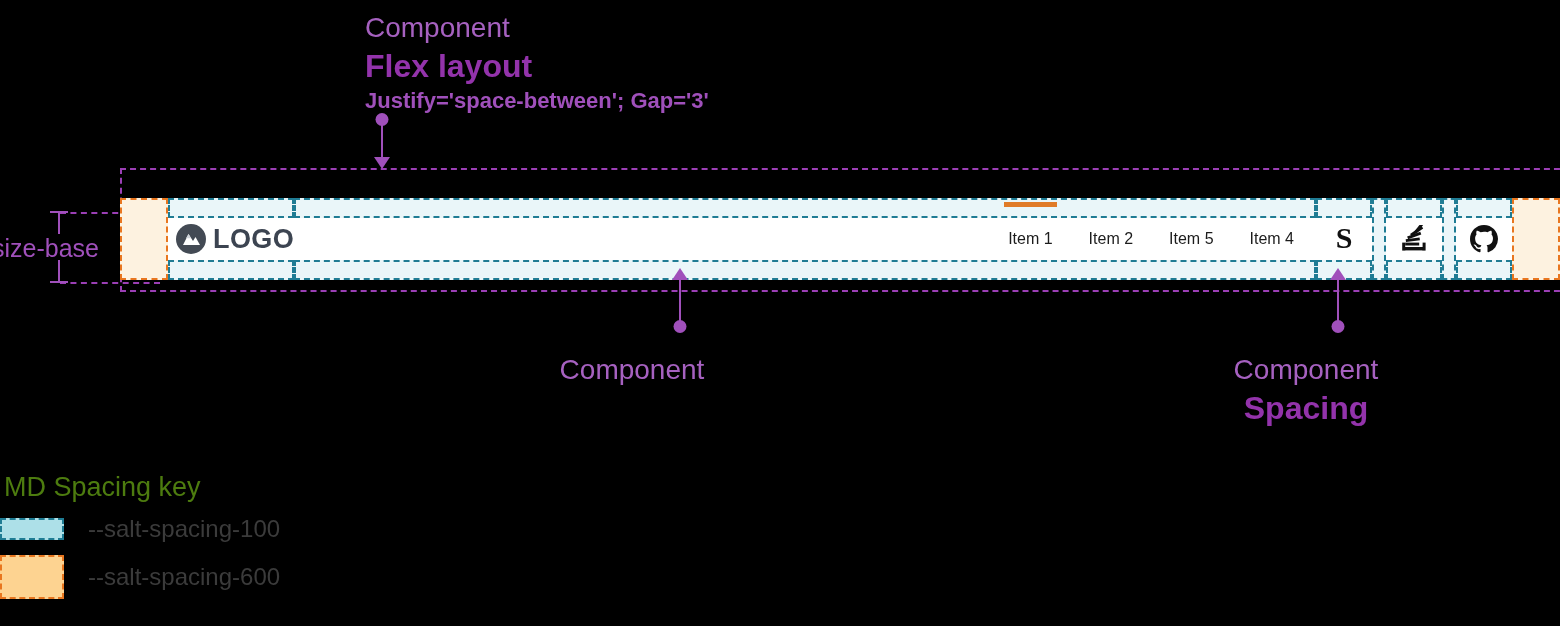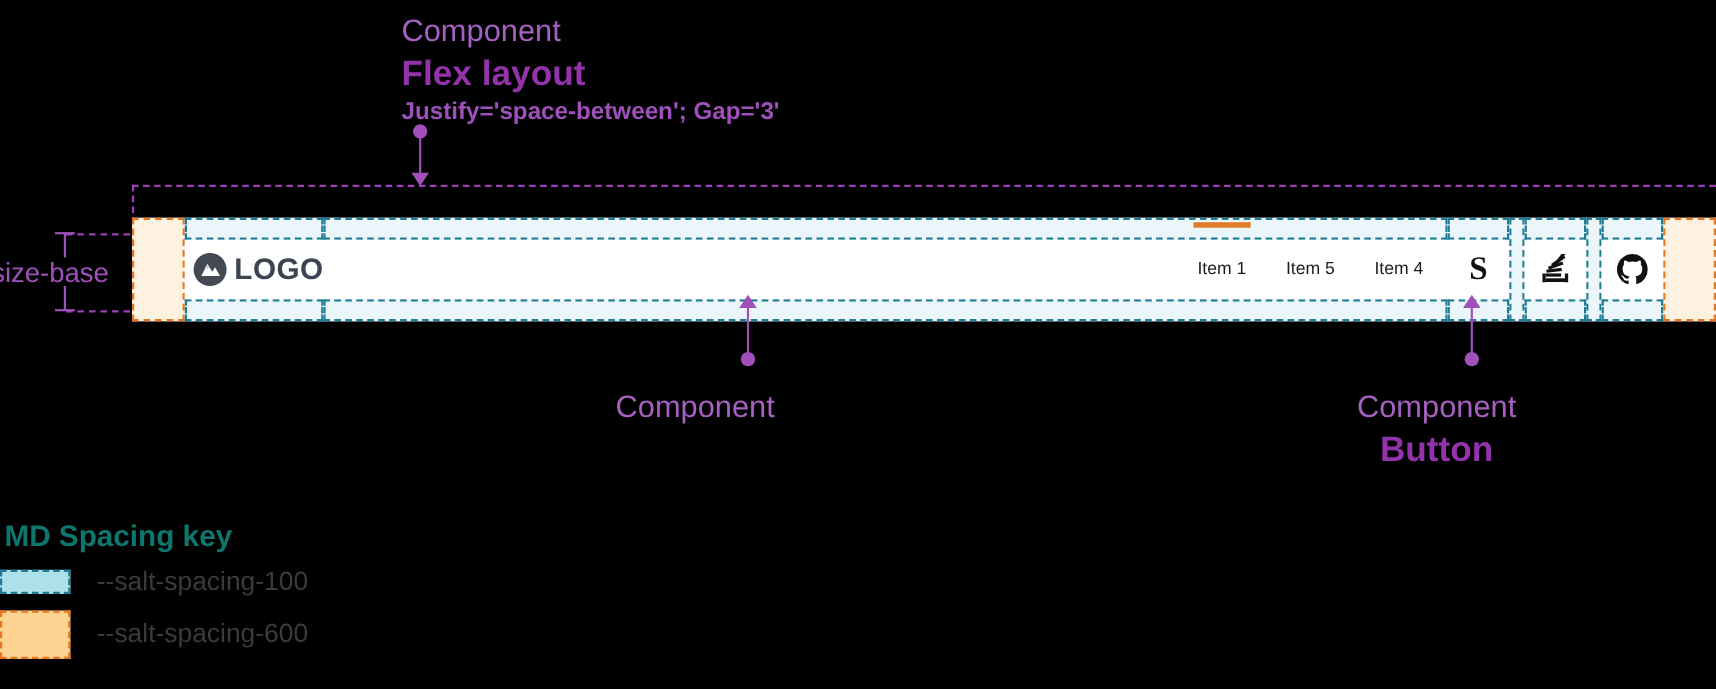--- a/index.html
+++ b/index.html
@@ -27,21 +27,21 @@
   .leader.up   .head { border-bottom: 12px solid #a050bb; }
 
   
   #flexbox {
     position: absolute; left: 120px; top: 168px; width: 1460px; height: 124px;
     border: 2px dashed #9b3fb5;
   }
 
   
   #headerbar {
-    position: absolute; left: 120px; top: 198px; width: 1440px; height: 94px;
+    position: absolute; left: 120px; top: 198px; width: 1440px; height: 82px;
     background: #ffffff; display: flex; align-items: stretch;
   }
 
   
   .sp300 {
     background: #fdf2e0; border: 2px dashed #e8761f;
     width: 48px; flex: 0 0 48px;
   }
   
   .sp100v {
@@ -74,21 +74,21 @@
 
   
   #measure { position: absolute; left: 0px; top: 206px; width: 160px; height: 84px; }
   #measure .mline { position: absolute; left: 60px; right: 0; border-top: 2px dashed #9b3fb5; }
   #measure .tick { position: absolute; left: 58px; width: 2px; height: 22px; background: #a050bb; }
   #measure .cap  { position: absolute; left: 50px; width: 18px; height: 2px; background: #a050bb; }
   #measure .lbl  { position: absolute; left: -8px; top: 28px; font-size: 25px; color: #a050bb; white-space: nowrap; }
 
   
   #key { position: absolute; left: 0px; top: 472px; }
-  #key .title { font-size: 27px; font-weight: 700; color: #0f766e; margin-left: 4px; }
+  #key .title { font-size: 27px; font-weight: 400; color: #4d7c0f; margin-left: 4px; }
   #key .row { display: flex; align-items: center; margin-top: 12px; }
   #key .sw { width: 64px; height: 22px; }
   #key .sw.teal { background: #ade0e8; border: 2px dashed #1f7c94; }
   #key .sw.orange { background: #fdd391; border: 2px dashed #e8761f; height: 44px; }
   #key .rowlabel { font-size: 24px; color: #3b3b3b; margin-left: 24px; }
 </style>
 </head>
 <body>
 
 <div id="stage">
@@ -136,20 +136,23 @@
       <div class="pad"></div>
     </div>
 
     <div class="col grow">
       <div class="pad"></div>
       <div class="body" style="justify-content:flex-end; padding-right:4px;">
         <nav class="navlist">
           <div class="navitem">
             <span class="active-bar"></span>
             <span>Item 1</span>
+          </div>
+          <div class="navitem">
+            <span>Item 2</span>
           </div>
           <div class="navitem">
             <span>Item 5</span>
           </div>
           <div class="navitem">
             <span>Item 4</span>
           </div>
         </nav>
       </div>
       <div class="pad"></div>
@@ -222,21 +225,21 @@
     <div class="kind">Component</div>
   </div>
 
   <div class="leader up" style="left:1330px; top:268px; width:16px; height:70px;">
     <div class="head" style="top:0;"></div>
     <div class="stem" style="top:10px; height:44px;"></div>
     <div class="dot" style="top:52px;"></div>
   </div>
   <div class="anno" style="left:1216px; top:352px; text-align:center; width:180px;">
     <div class="kind">Component</div>
-    <div class="name">Button</div>
+    <div class="name">Spacing</div>
   </div>
 
   <div id="key">
     <div class="title">MD Spacing key</div>
     <div class="row">
       <span class="sw teal"></span>
       <span class="rowlabel">--salt-spacing-100</span>
     </div>
     <div class="row">
       <span class="sw orange"></span>

